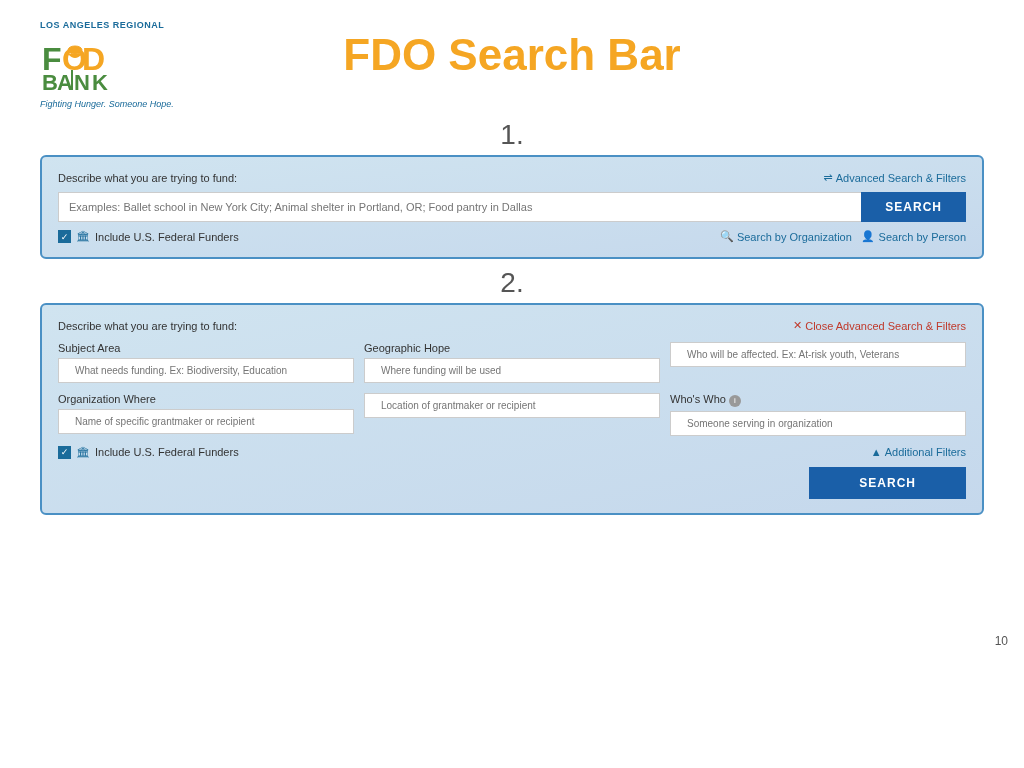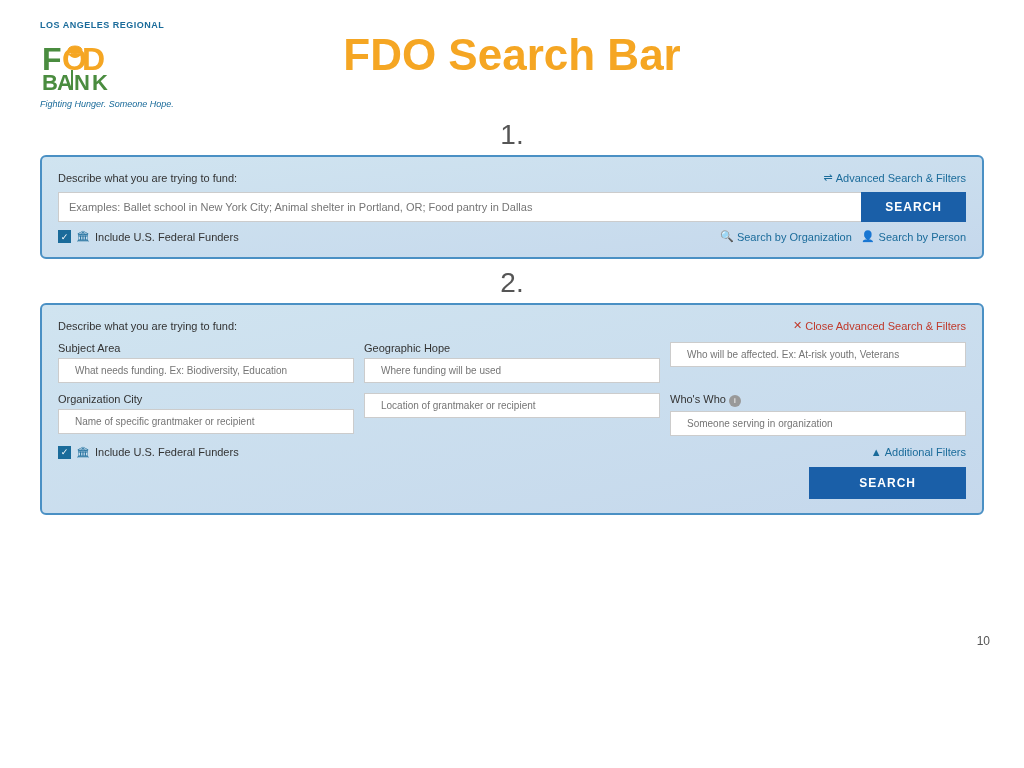--- a/index.html
+++ b/index.html
@@ -260,21 +260,21 @@
       font-size: 12px;
       font-weight: bold;
       letter-spacing: 1px;
       cursor: pointer;
     }
 
     
     .page-number {
       position: absolute;
       bottom: 16px;
-      right: 34px;
+      right: 16px;
       font-size: 12px;
       color: #555;
     }
 
     .info-circle {
       width: 12px;
       height: 12px;
       background: #999;
       border-radius: 50%;
       color: white;
@@ -373,21 +373,21 @@
       <div class="field-group">
         <label class="field-label">Geographic Hope</label>
         <input class="field-input" type="text" placeholder="Where funding will be used" style="">
       </div>
 
       <div class="field-group">
         <input class="field-input" type="text" placeholder="Who will be affected. Ex: At-risk youth, Veterans" style="">
       </div>
 
       <div class="field-group">
-        <label class="field-label">Organization City</label>
+        <label class="field-label">Organization Where</label>
         <input class="field-input" type="text" placeholder="Name of specific grantmaker or recipient" style="">
       </div>
 
       <div class="field-group">
         <input class="field-input" type="text" placeholder="Location of grantmaker or recipient" style="">
       </div>
 
       <div class="field-group">
         <label class="field-label">
           <span>Who's Who</span>

